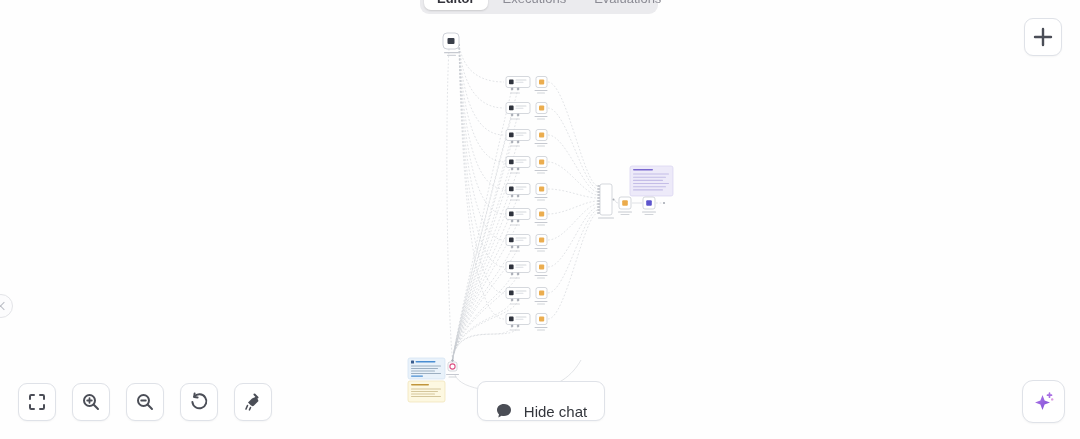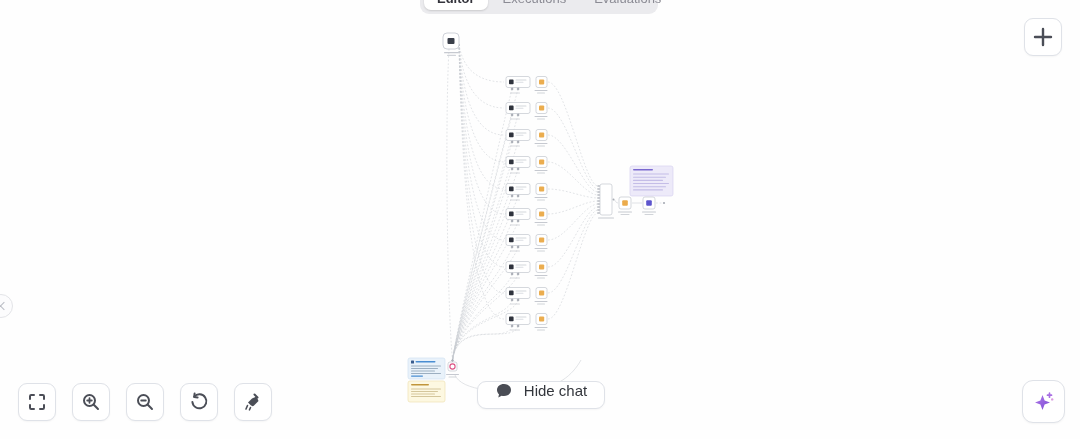--- a/index.html
+++ b/index.html
@@ -23,22 +23,22 @@
   .icon-btn svg{display:block;}
   #btn-add{left:1024px;top:18px;}
   #btn-fit{left:18px;top:383px;}
   #btn-zoomin{left:72px;top:383px;}
   #btn-zoomout{left:126px;top:383px;}
   #btn-reset{left:180px;top:383px;}
   #btn-tidy{left:234px;top:383px;}
   #btn-ai{left:1022px;top:380px;width:43px;height:43px;border-radius:11px;}
 
   
-  .chat-btn{position:absolute;left:477px;top:381px;width:128px;height:28px;background:#fff;
-            border:1px solid #dfe2e8;border-radius:9px;display:flex;align-items:flex-start;
+  .chat-btn{position:absolute;left:477px;top:381px;width:128px;height:40px;background:#fff;
+            border:1px solid #dfe2e8;border-radius:9px;display:flex;align-items:flex-end;
             justify-content:center;gap:11px;cursor:pointer;z-index:30;box-sizing:border-box;
             box-shadow:0 1px 2px rgba(0,0,0,.04);}
   .chat-btn span{font-size:15px;color:#33363c;}
 
   
   .left-handle{position:absolute;left:-11px;top:294px;width:22px;height:22px;border-radius:50%;
                background:#fcfcfd;border:1px solid #e3e4e8;z-index:25;cursor:pointer;}
   .left-handle:after{content:"";position:absolute;right:5px;top:8px;width:5px;height:5px;
                border-left:1.5px solid #b9bcc3;border-bottom:1.5px solid #b9bcc3;
                transform:rotate(45deg);}

